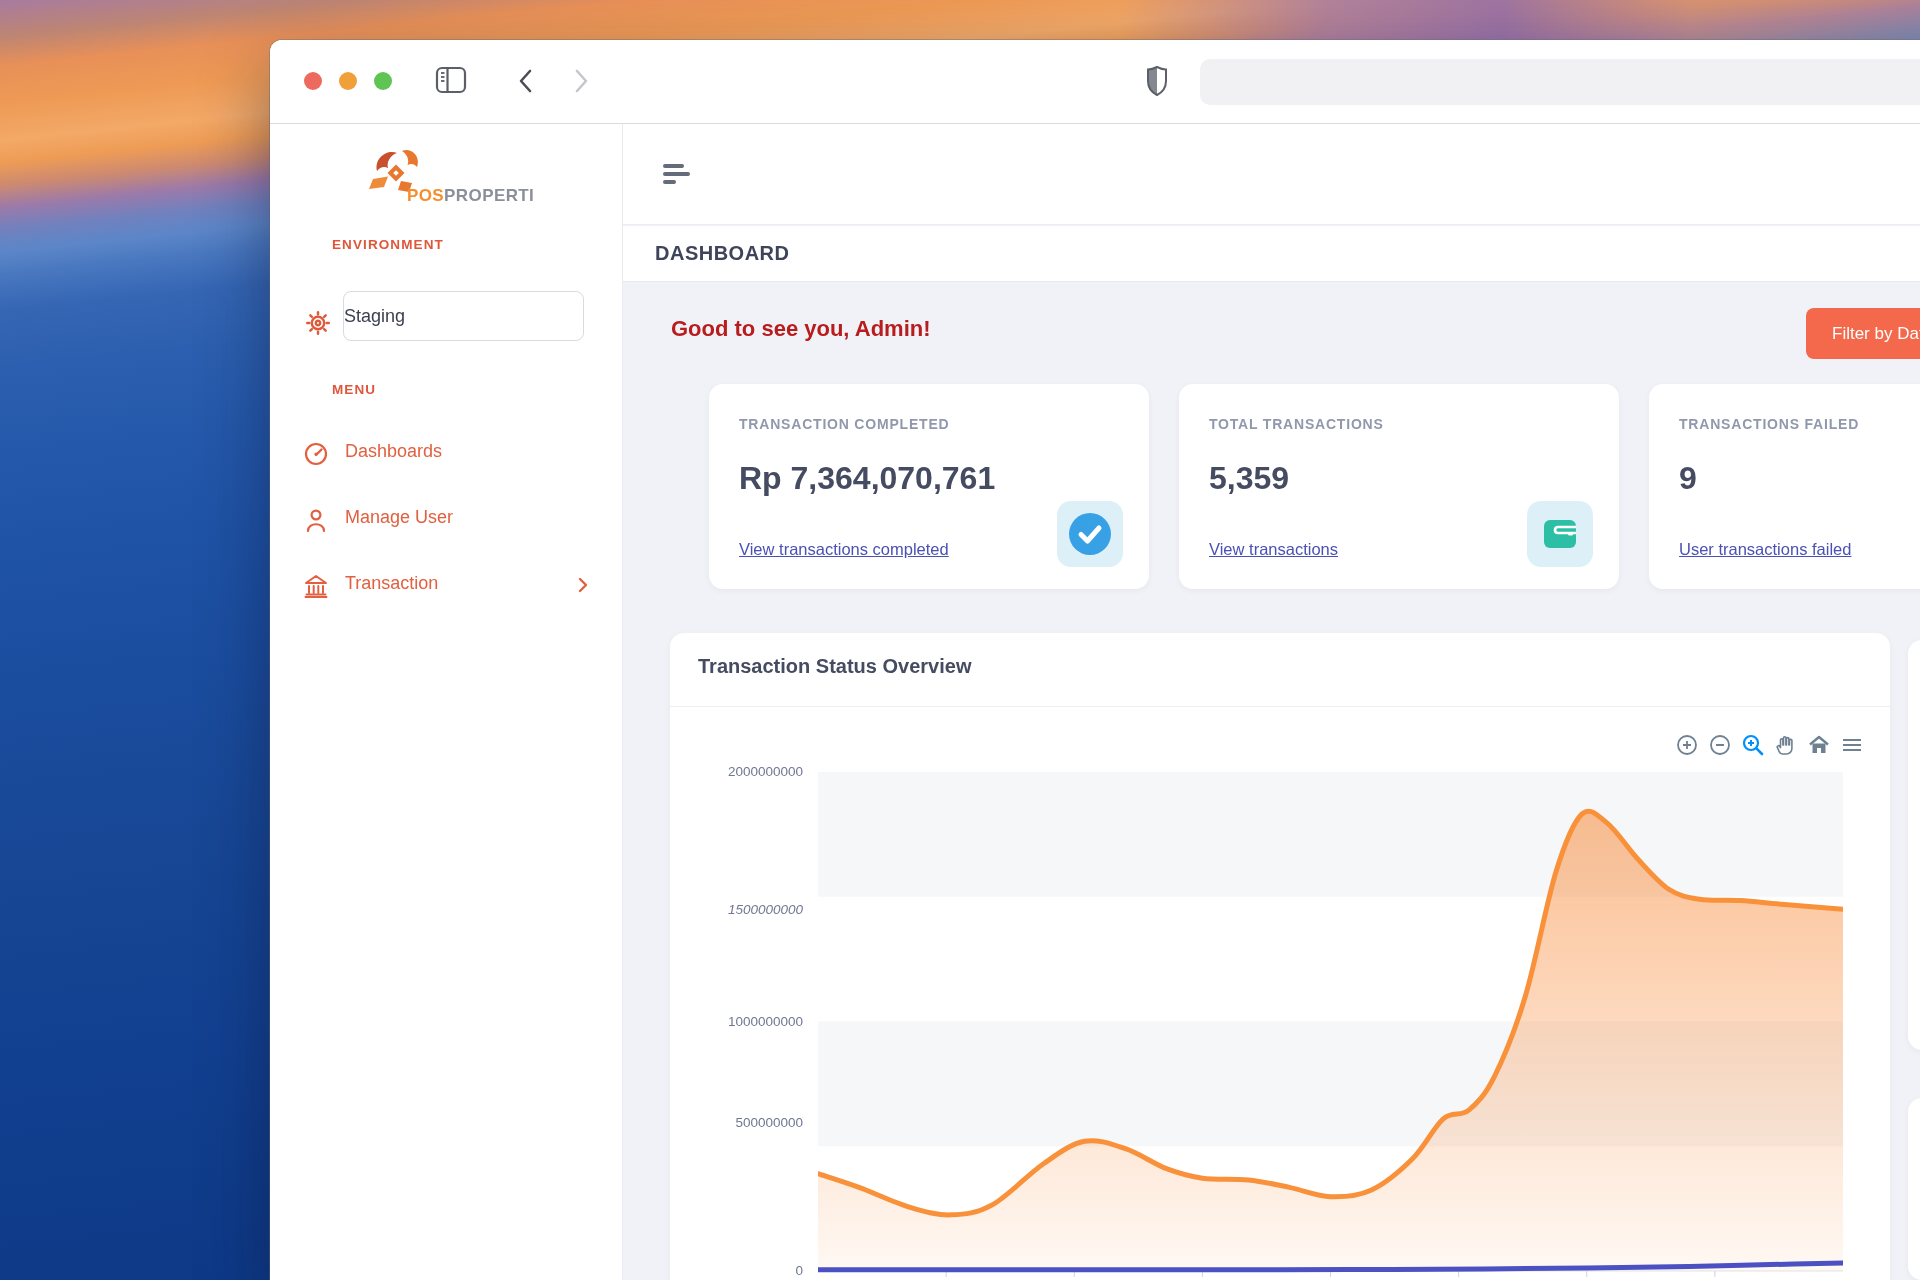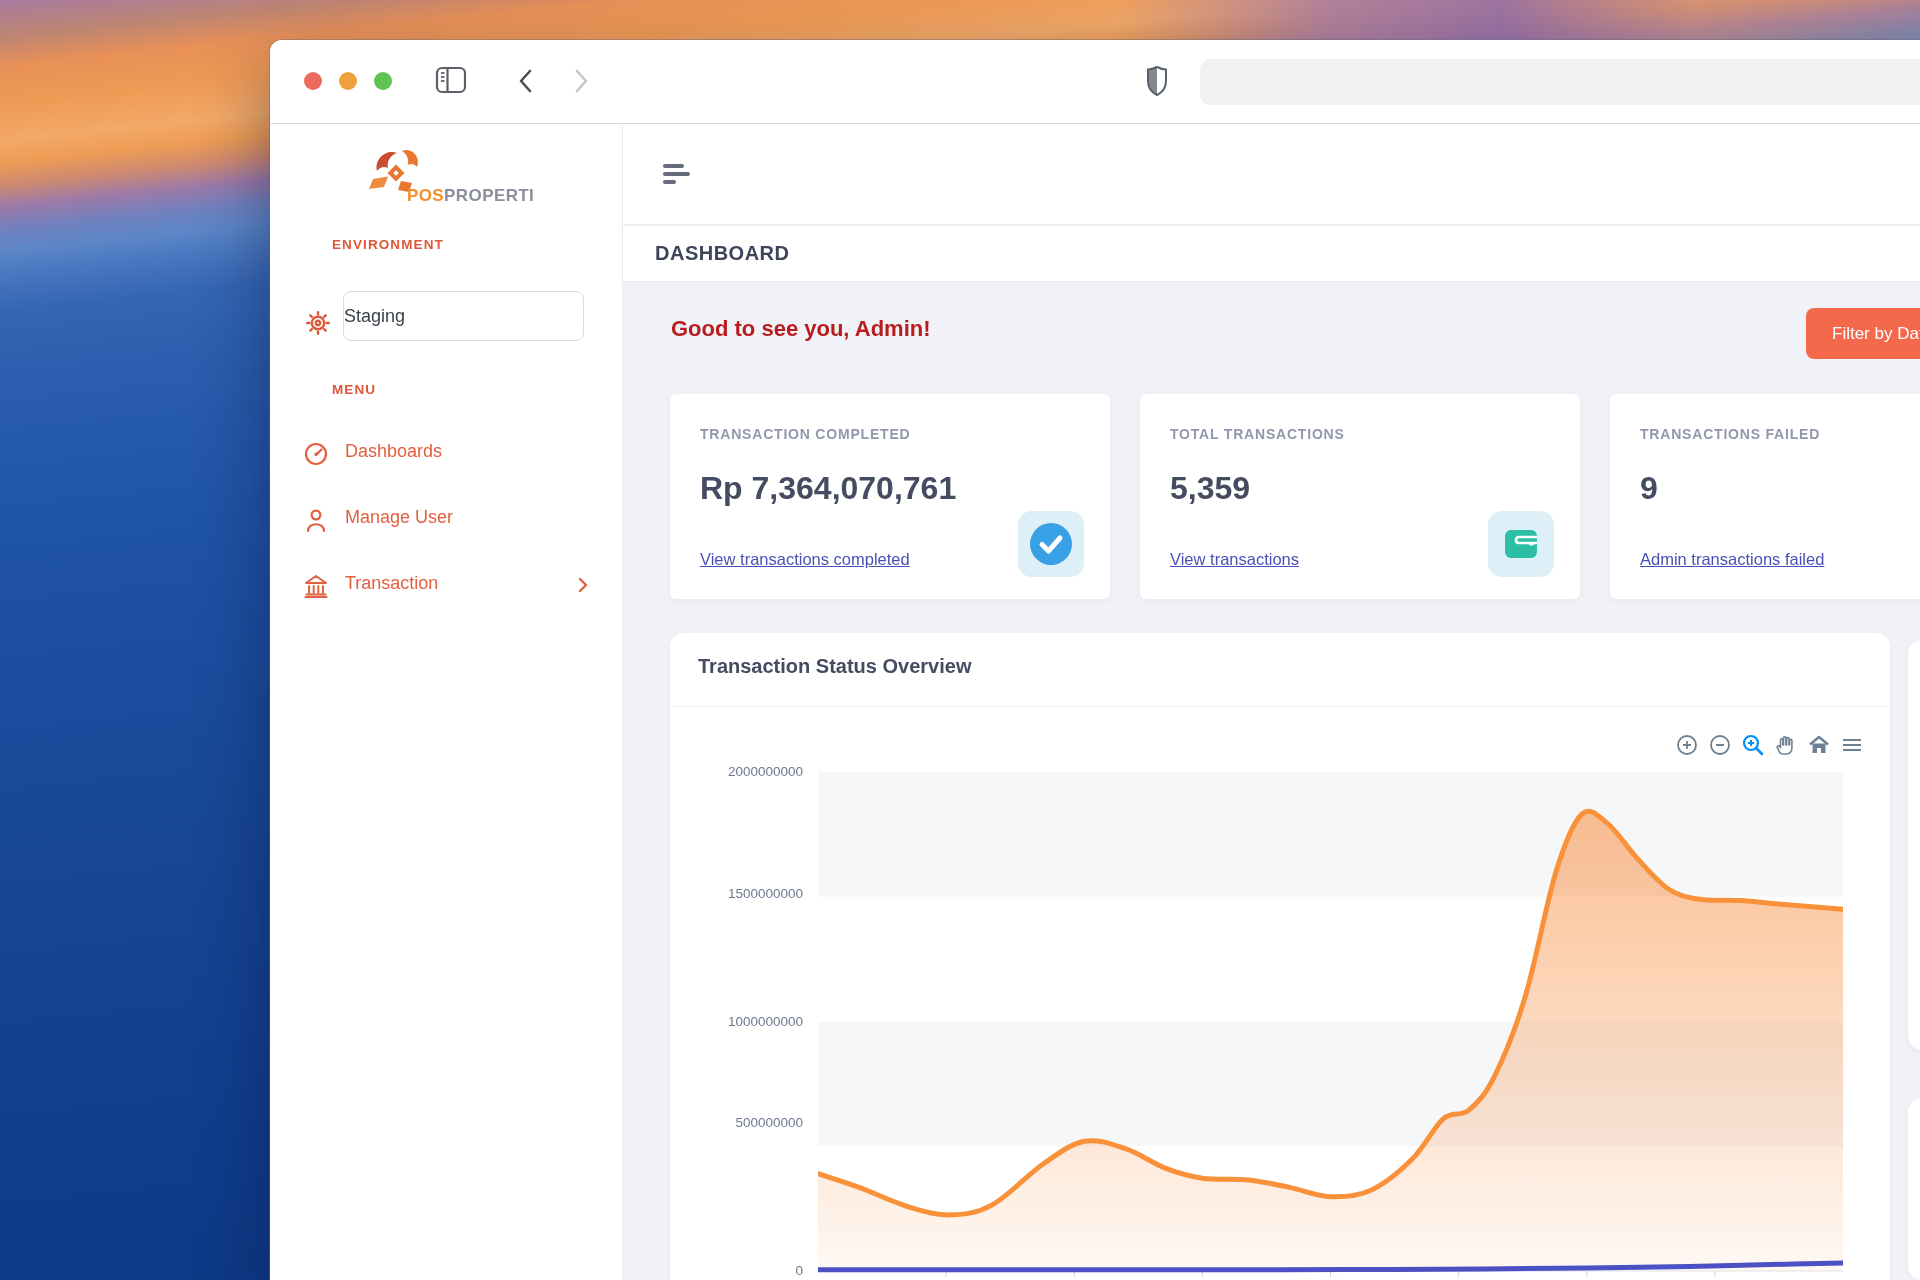--- a/index.html
+++ b/index.html
@@ -72,22 +72,22 @@
   .page-title { position:absolute; left:32px; top:16px; font-size:20px; font-weight:bold;
     letter-spacing:.5px; color:#3E4459; }
 
   
   .content { position:absolute; left:0; top:158px; width:100%; height:998px; background:#F1F2F7; }
   .greeting { position:absolute; left:48px; top:34px; font-size:22px; font-weight:bold; color:#b91c1c; }
   .filter-btn { position:absolute; left:1183px; top:26px; height:51px; padding:0 26px;
     background:#F4684C; border:none; border-radius:8px; color:#fff; font-size:17px;
     font-family:"Liberation Sans",sans-serif; line-height:51px; white-space:nowrap; cursor:pointer; }
 
-  .card { position:absolute; top:112px; width:440px; height:205px; background:#fff;
-    border-radius:6px; box-shadow:0 2px 6px rgba(40,50,90,.05); }
+  .card { position:absolute; top:102px; width:440px; height:205px; background:#fff;
+    border-radius:14px; box-shadow:0 2px 6px rgba(40,50,90,.05);margin-left:39px; }
   .card.c1{ left:47px; } .card.c2{ left:517px; } .card.c3{ left:987px; }
   .card .st-label { position:absolute; left:30px; top:32px; font-size:14px; font-weight:bold;
     letter-spacing:.8px; color:#9298AC; }
   .card .st-value { position:absolute; left:30px; top:76px; font-size:32px; font-weight:bold; color:#454B61; }
   .card .st-link { position:absolute; left:30px; top:156px; font-size:16.5px; color:#4A50B5;
     text-decoration:underline; cursor:pointer; }
   .icon-sq { position:absolute; right:26px; bottom:22px; width:66px; height:66px;
     border-radius:14px; background:#DDF0F8; display:flex; align-items:center; justify-content:center; }
 
   
@@ -254,21 +254,21 @@
                 <rect x="2" y="2" width="32" height="28" rx="6" fill="#2CBFA5"></rect>
                 <path d="M34 9 H16 C12 9 12 15 16 15 H34" fill="none" stroke="#fff" stroke-width="2.6"></path>
                 <rect x="26" y="14.5" width="5" height="3" rx="1.5" fill="#fff"></rect>
               </svg>
             </div>
           </div>
 
           <div class="card c3">
             <div class="st-label">TRANSACTIONS FAILED</div>
             <div class="st-value">9</div>
-            <a class="st-link">Admin transactions failed</a>
+            <a class="st-link">User transactions failed</a>
           </div>
 
           <div class="chart-card">
             <div class="chart-title">Transaction Status Overview</div>
             <div class="chart-divider"></div>
 
             <div class="chart-toolbar">
               <svg class="ct-btn" viewBox="0 0 24 24">
                 <circle cx="12" cy="12" r="9" fill="none" stroke="#6E8192" stroke-width="1.8"></circle>
                 <line x1="8" y1="12" x2="16" y2="12" stroke="#6E8192" stroke-width="1.8"></line>
@@ -295,21 +295,21 @@
                 <line x1="3" y1="7" x2="21" y2="7" stroke="#6E8192" stroke-width="2.2"></line>
                 <line x1="3" y1="12" x2="21" y2="12" stroke="#6E8192" stroke-width="2.2"></line>
                 <line x1="3" y1="17" x2="21" y2="17" stroke="#6E8192" stroke-width="2.2"></line>
               </svg>
             </div>
 
             <div id="ylabels">
                 <div class="ylabel" style="top: 630px; left: 0px;">0</div>
                 <div class="ylabel" style="top: 482px; left: 0px;">500000000</div>
                 <div class="ylabel" style="top: 380.5px; left: 0px;">1000000000</div>
-                <div class="ylabel" style="top: 253px; left: 0px;">1500000000</div>
+                <div class="ylabel" style="top: 269px; left: 0px; font-style: italic;">1500000000</div>
                 <div class="ylabel" style="top: 131px; left: 0px;">2000000000</div>
               </div>
             <svg id="plot" class="plot-svg" width="1025" height="508" viewBox="0 0 1025 508">
                 <rect x="0" y="249.5" width="1025" height="124.75" fill="#F6F7F9"></rect>
                 <rect x="0" y="0" width="1025" height="124.75" fill="#F6F7F9"></rect>
                 <line x1="0" y1="499" x2="1025" y2="499" stroke="#E0E3E8" stroke-width="1"></line>
                 <line x1="128.125" y1="499" x2="128.125" y2="505" stroke="#CFD3DB" stroke-width="1"></line>
                 <line x1="256.25" y1="499" x2="256.25" y2="505" stroke="#CFD3DB" stroke-width="1"></line>
                 <line x1="384.375" y1="499" x2="384.375" y2="505" stroke="#CFD3DB" stroke-width="1"></line>
                 <line x1="512.5" y1="499" x2="512.5" y2="505" stroke="#CFD3DB" stroke-width="1"></line>

